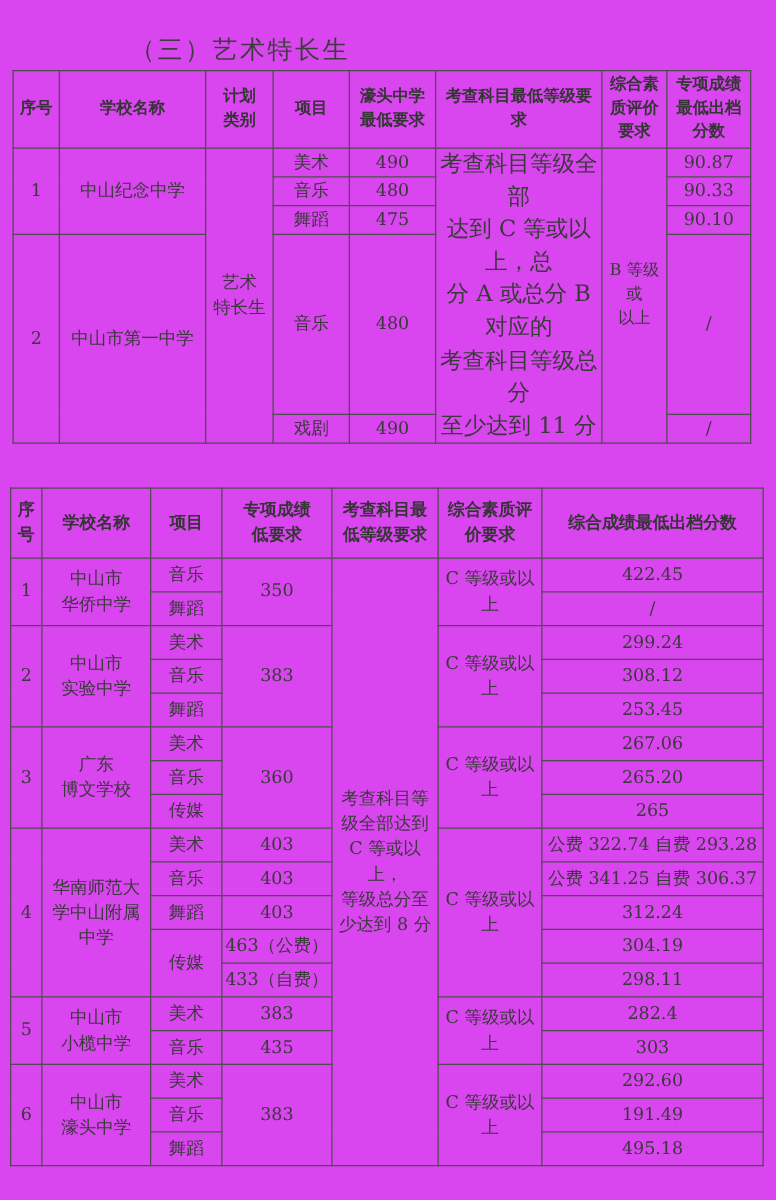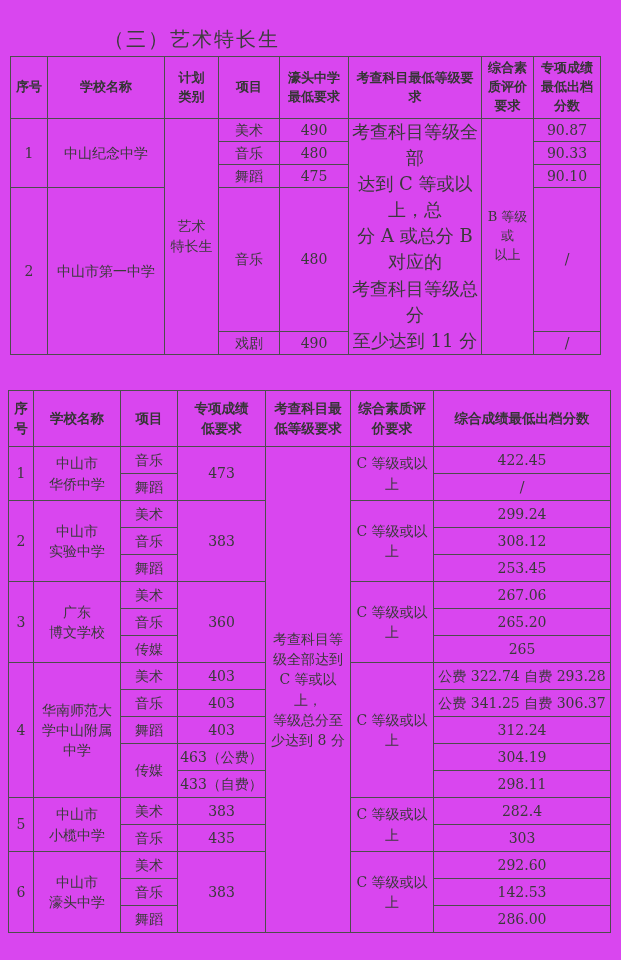--- a/index.html
+++ b/index.html
@@ -143,21 +143,21 @@
         <th>综合成绩最低出档分数</th>
       </tr>
     </thead>
     <tbody>
 
       <tr>
         <td rowspan="2">1</td>
         <td rowspan="2">中山市
 华侨中学</td>
         <td>音乐</td>
-        <td rowspan="2">473</td>
+        <td rowspan="2">350</td>
         <td rowspan="18">考查科目等
 级全部达到
 C 等或以上，
 等级总分至
 少达到 8 分</td>
         <td rowspan="2">C 等级或以上</td>
         <td>422.45</td>
       </tr>
       <tr>
         <td>舞蹈</td>
@@ -249,22 +249,22 @@
         <td rowspan="3">6</td>
         <td rowspan="3">中山市
 濠头中学</td>
         <td>美术</td>
         <td rowspan="3">383</td>
         <td rowspan="3">C 等级或以上</td>
         <td>292.60</td>
       </tr>
       <tr>
         <td>音乐</td>
-        <td>142.53</td>
-      </tr>
-      <tr>
-        <td>舞蹈</td>
-        <td>286.00</td>
+        <td>191.49</td>
+      </tr>
+      <tr>
+        <td>舞蹈</td>
+        <td>495.18</td>
       </tr>
     </tbody>
   </table>
 
 </div>
 
 </body></html>

